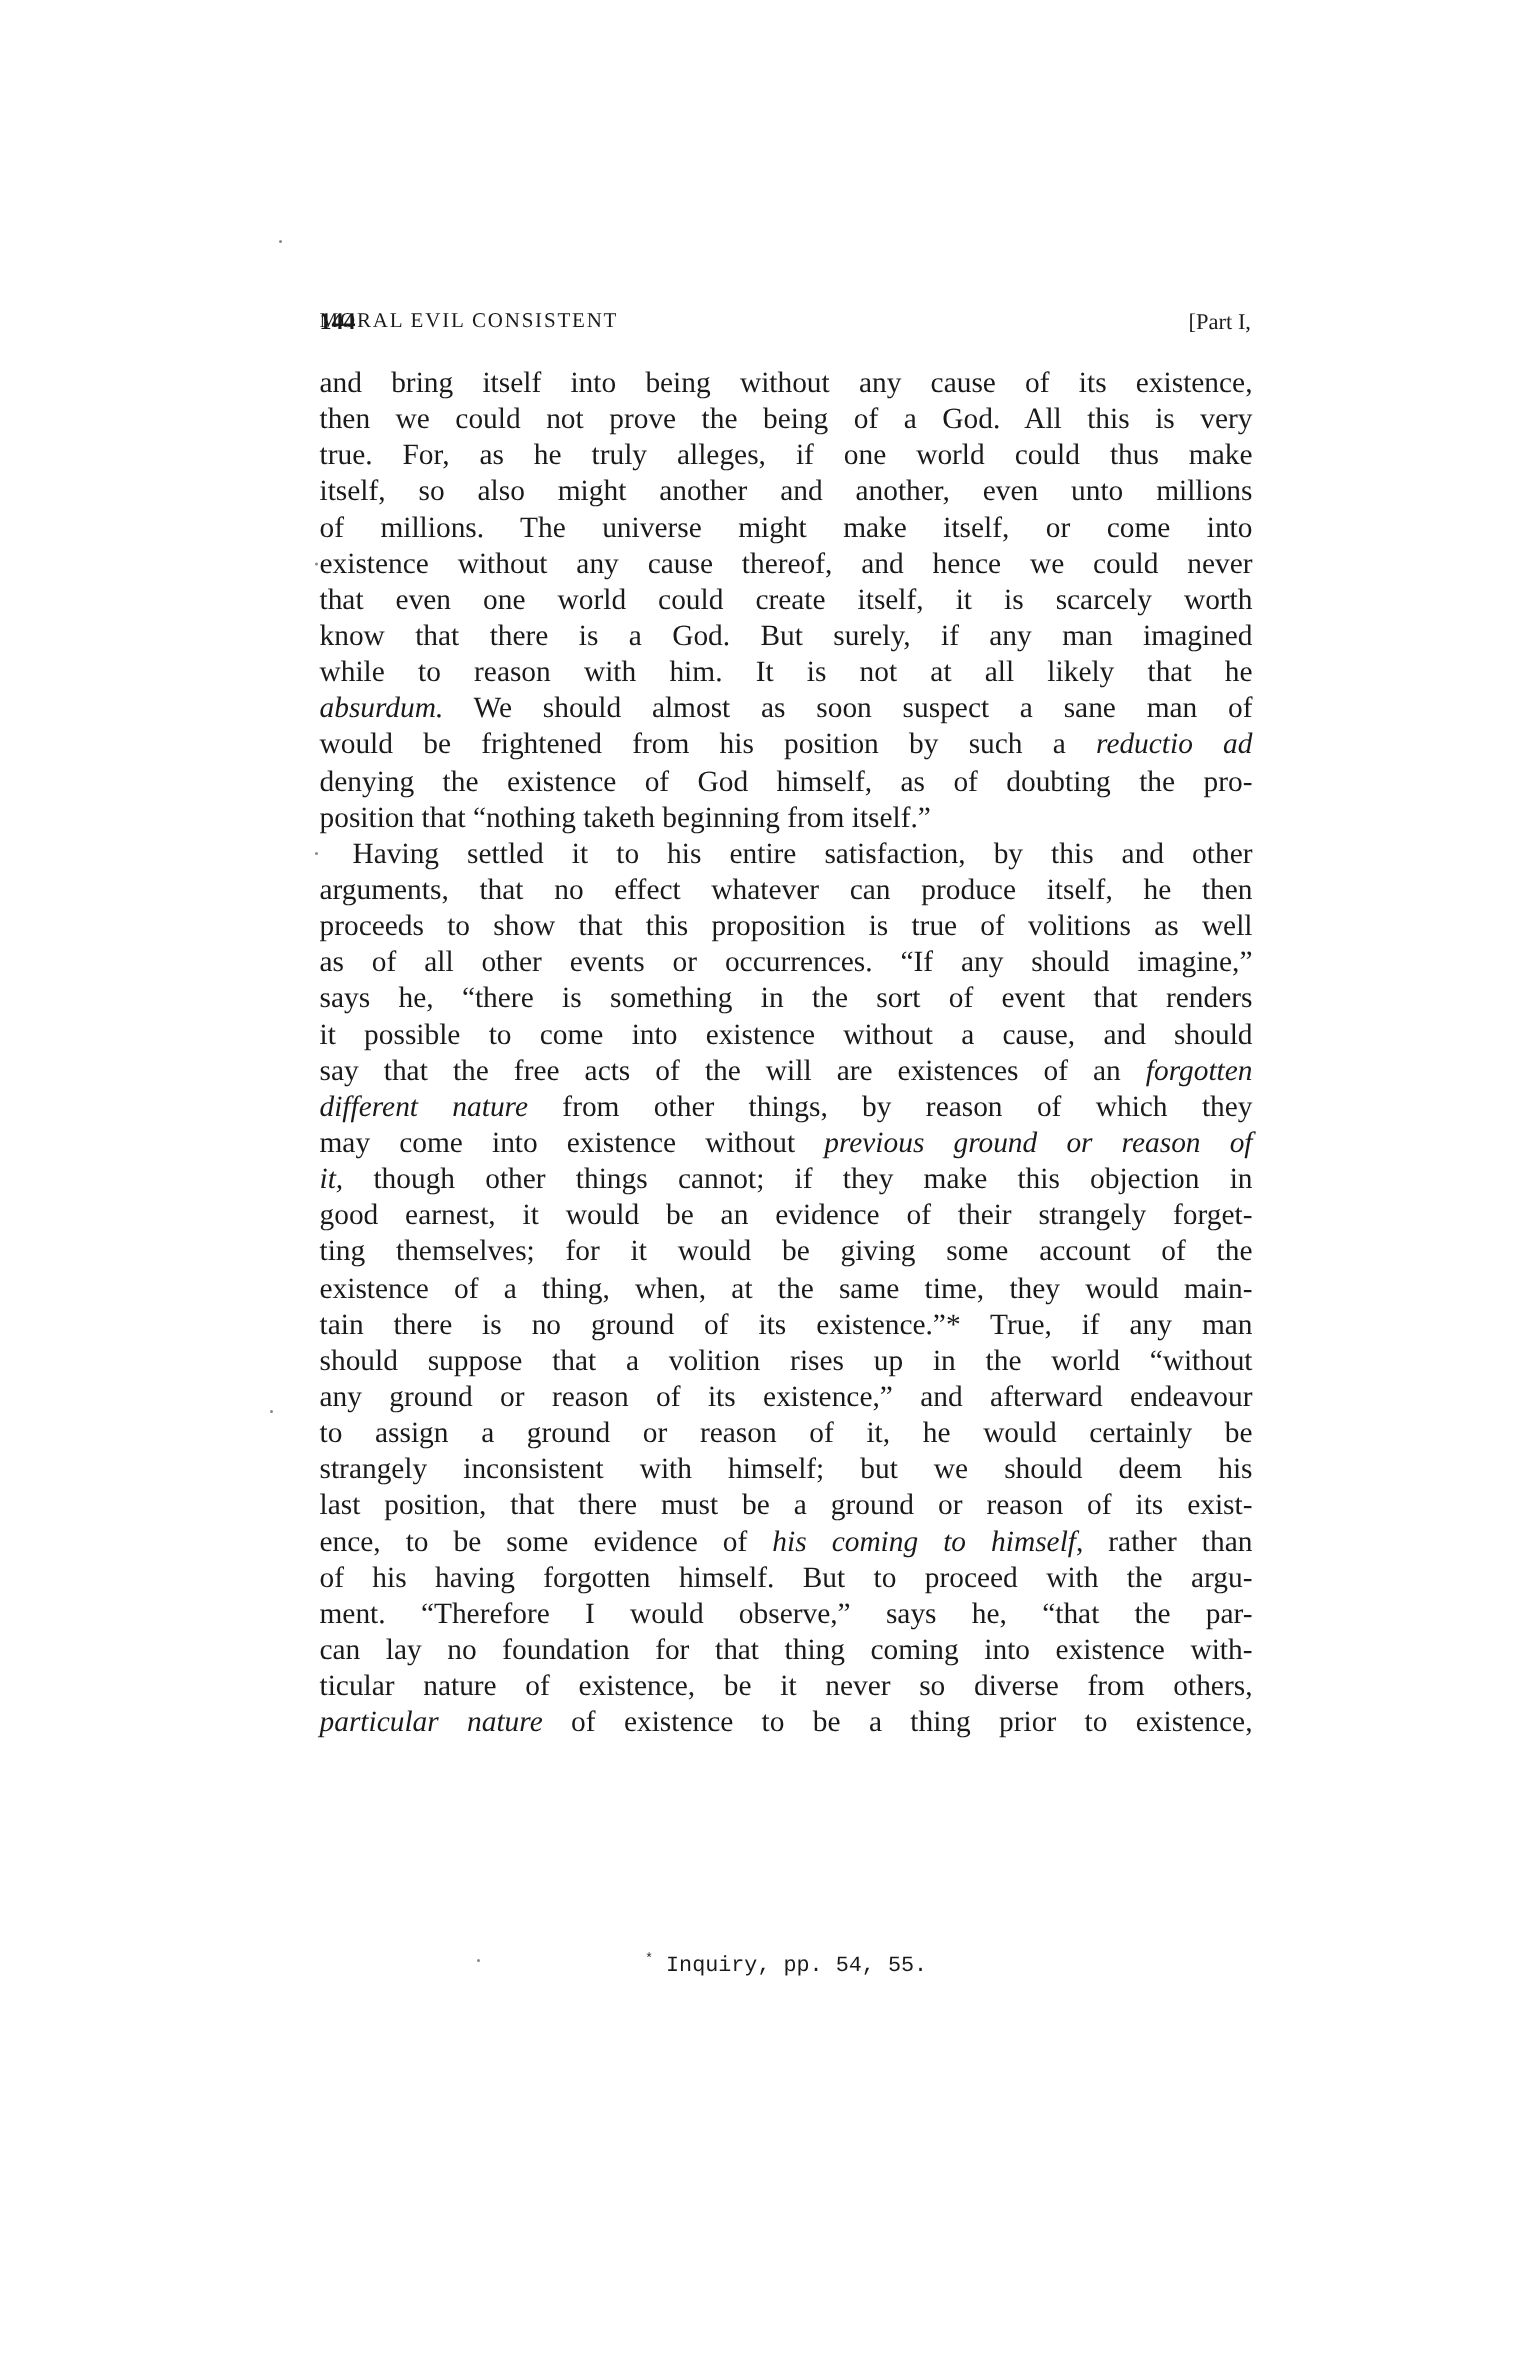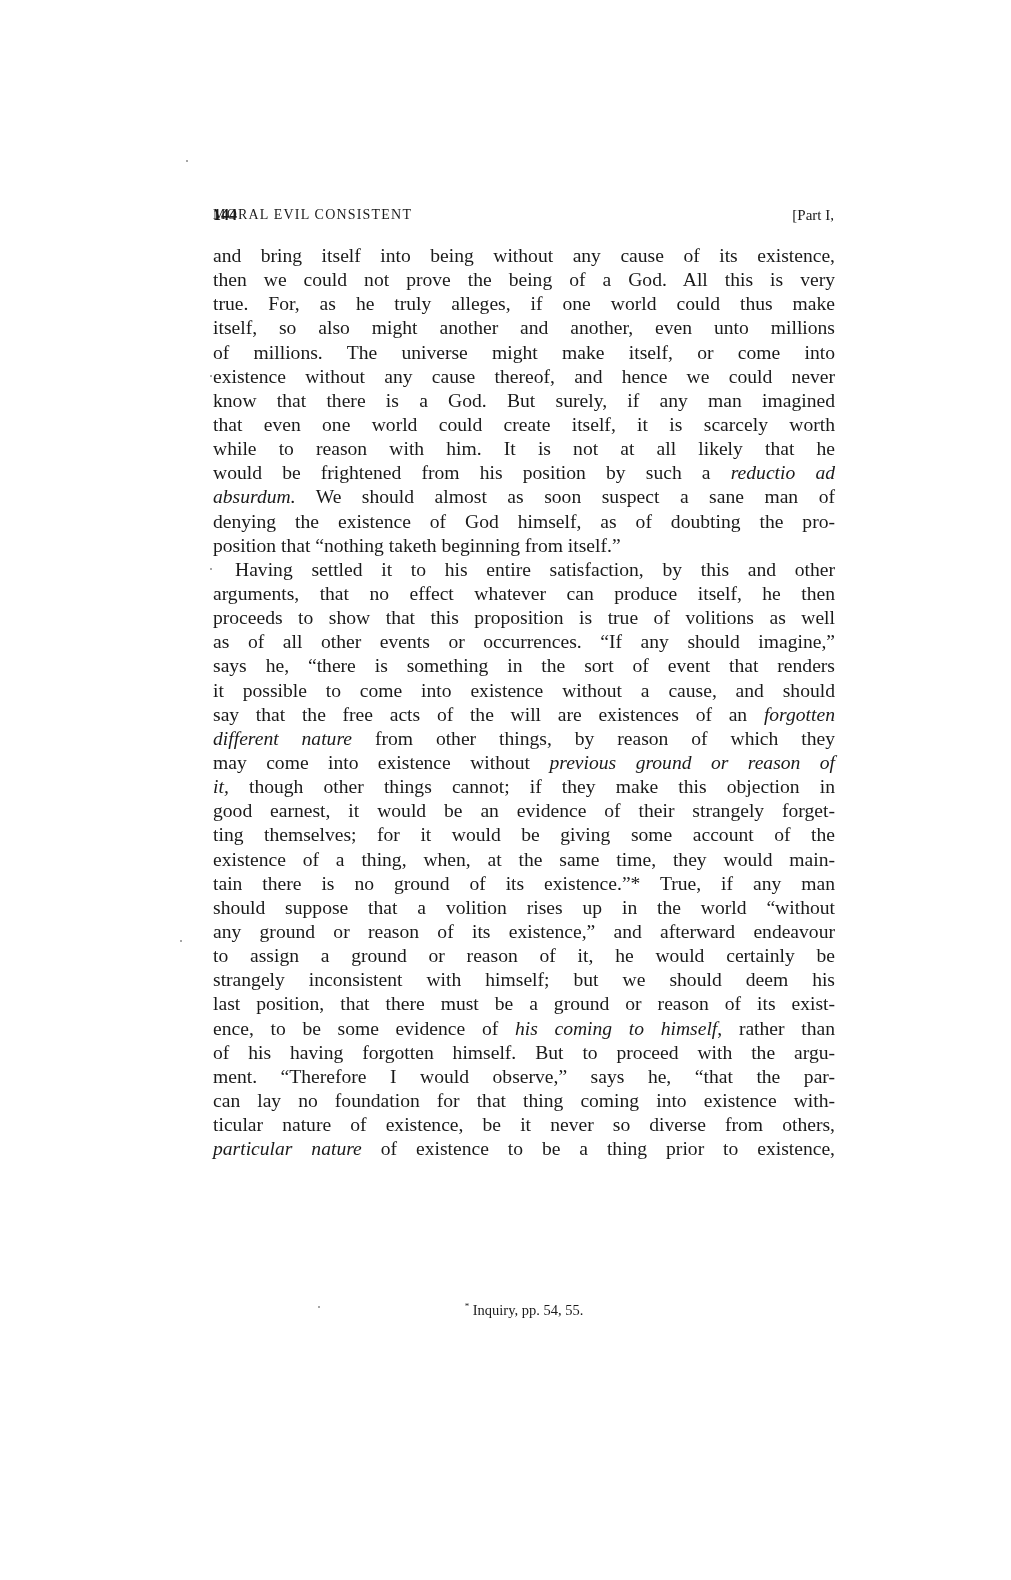--- a/index.html
+++ b/index.html
@@ -80,20 +80,21 @@
       font-style: italic;
     }
     .footnote {
       position: absolute;
       left: 213px;
       top: 1296px;
       width: 622px;
       text-align: center;
       font-size: 14.5px;
       line-height: 20px;
+      font-family: Liberation Mono, monospace;
     }
     .footnote .marker {
       font-size: 9px;
       vertical-align: super;
     }
     .speck {
       position: absolute;
       width: 2px;
       height: 2px;
       background: #888;
@@ -111,25 +112,25 @@
     <span class="part-label">[Part I,</span>
   </div>
 
   <div class="body-text" id="body-text">
       <span class="line"><span>and bring itself into being without any cause of its existence,</span></span>
       <span class="line"><span>then we could not prove the being of a God.  All this is very</span></span>
       <span class="line"><span>true.  For, as he truly alleges, if one world could thus make</span></span>
       <span class="line"><span>itself, so also might another and another, even unto millions</span></span>
       <span class="line"><span>of millions.  The universe might make itself, or come into</span></span>
       <span class="line"><span>existence without any cause thereof, and hence we could never</span></span>
+      <span class="line"><span>that even one world could create itself, it is scarcely worth</span></span>
       <span class="line"><span>know that there is a God.  But surely, if any man imagined</span></span>
-      <span class="line"><span>that even one world could create itself, it is scarcely worth</span></span>
       <span class="line"><span>while to reason with him.  It is not at all likely that he</span></span>
+      <span class="line"><em>absurdum.</em><span>  We should almost as soon suspect a sane man of</span></span>
       <span class="line"><span>would be frightened from his position by such a </span><em>reductio ad</em></span>
-      <span class="line"><em>absurdum.</em><span>  We should almost as soon suspect a sane man of</span></span>
       <span class="line"><span>denying the existence of God himself, as of doubting the pro-</span></span>
       <span class="line last"><span>position that “nothing taketh beginning from itself.”</span></span>
       <span class="line indent"><span>Having settled it to his entire satisfaction, by this and other</span></span>
       <span class="line"><span>arguments, that no effect whatever can produce itself, he then</span></span>
       <span class="line"><span>proceeds to show that this proposition is true of volitions as well</span></span>
       <span class="line"><span>as of all other events or occurrences.   “If any should imagine,”</span></span>
       <span class="line"><span>says he, “there is something in the sort of event that renders</span></span>
       <span class="line"><span>it possible to come into existence without a cause, and should</span></span>
       <span class="line"><span>say that the free acts of the will are existences of an </span><em>forgotten</em></span>
       <span class="line"><em>different nature</em><span> from other things, by reason of which they</span></span>

